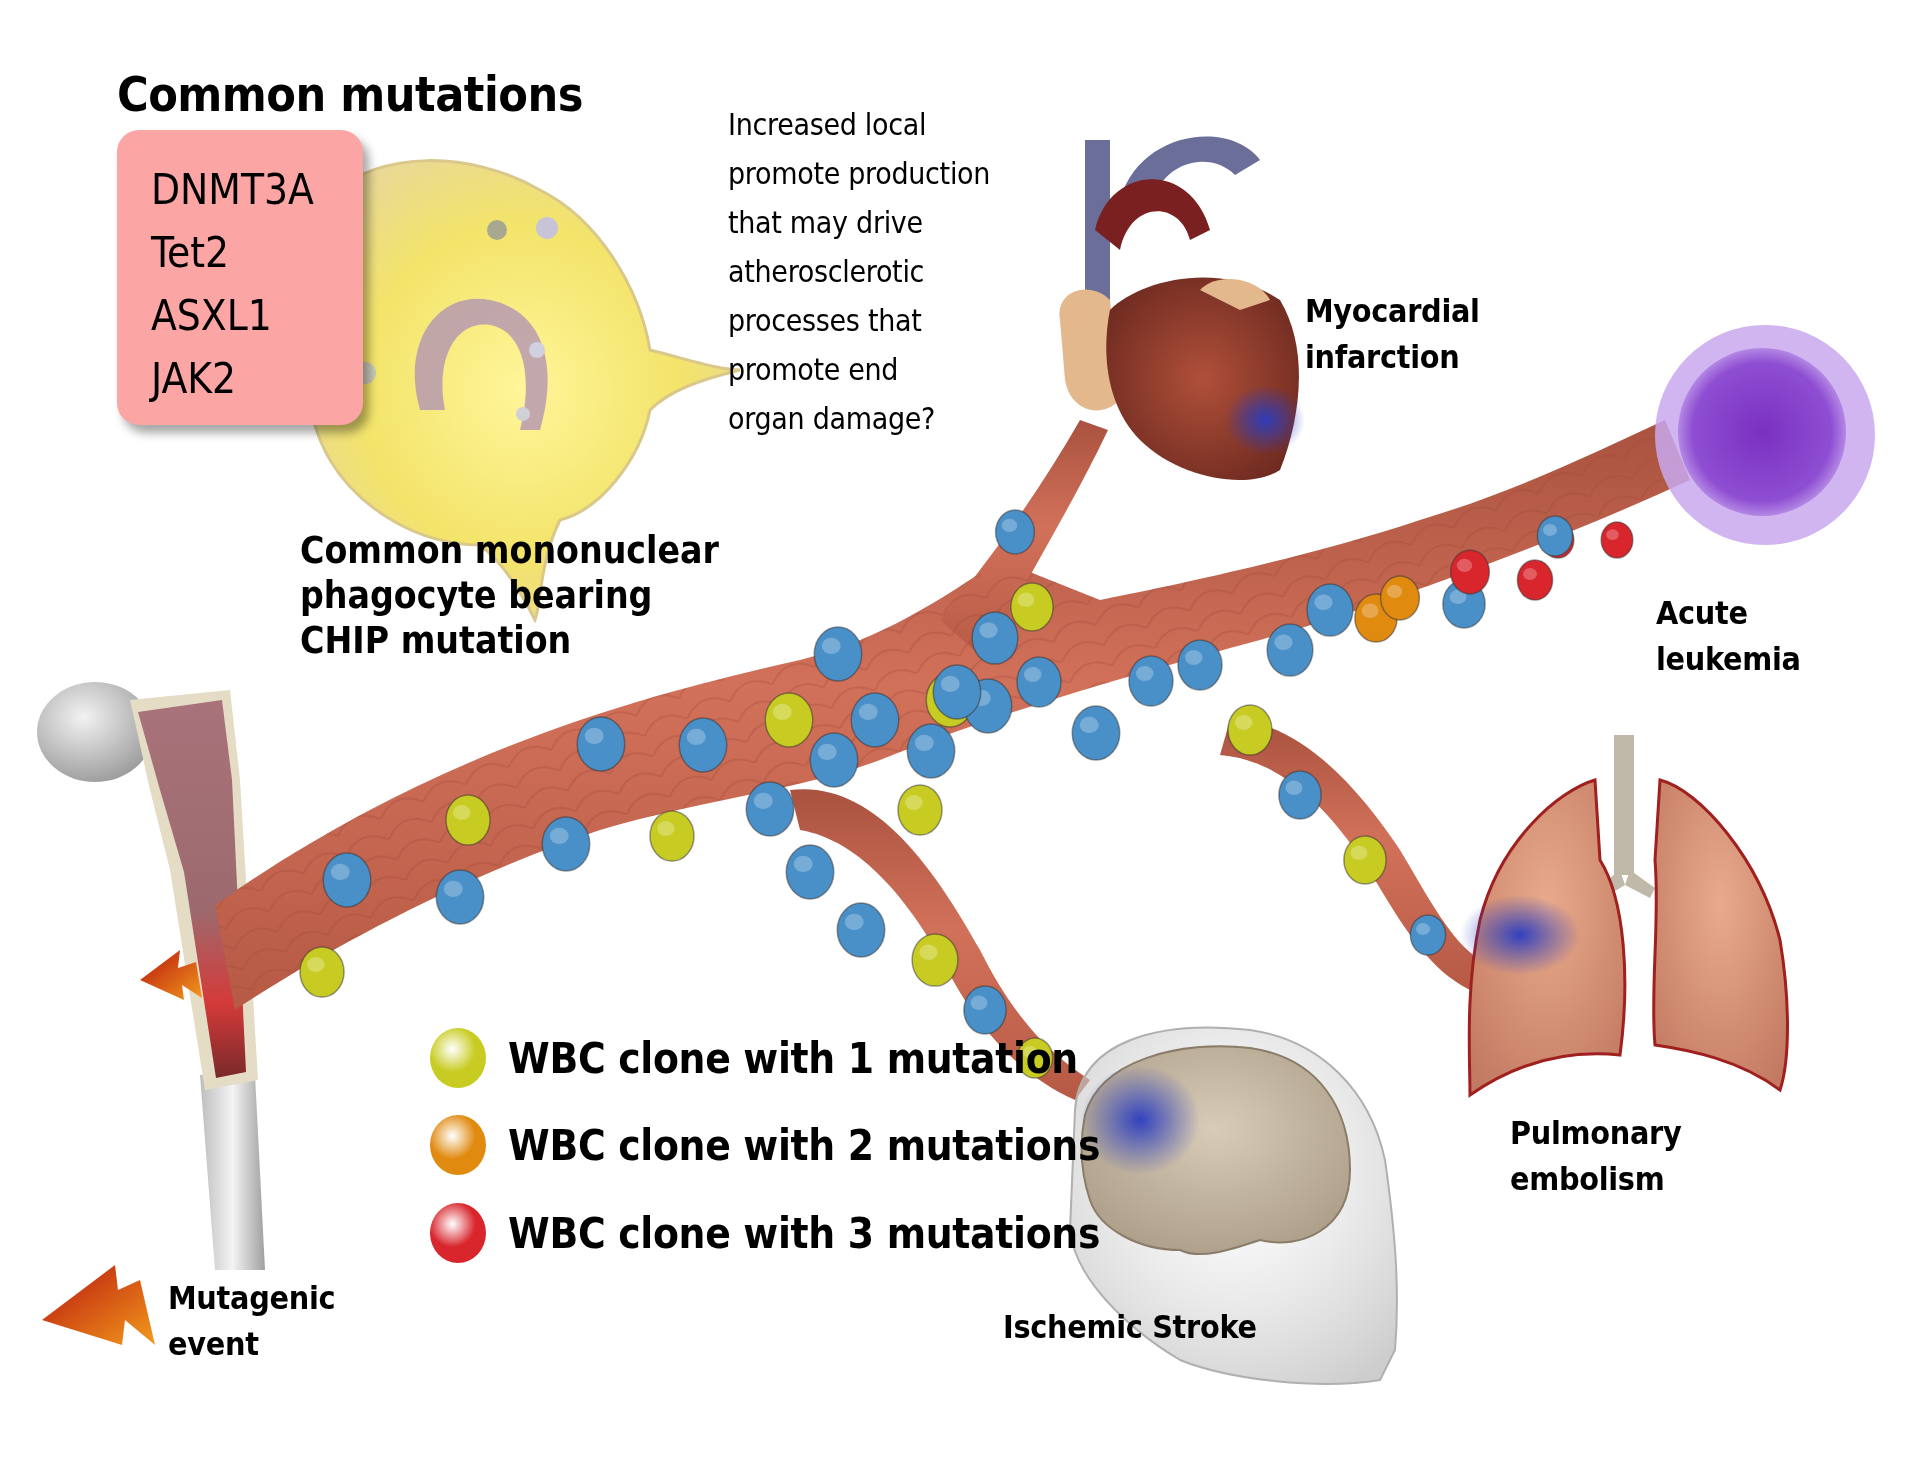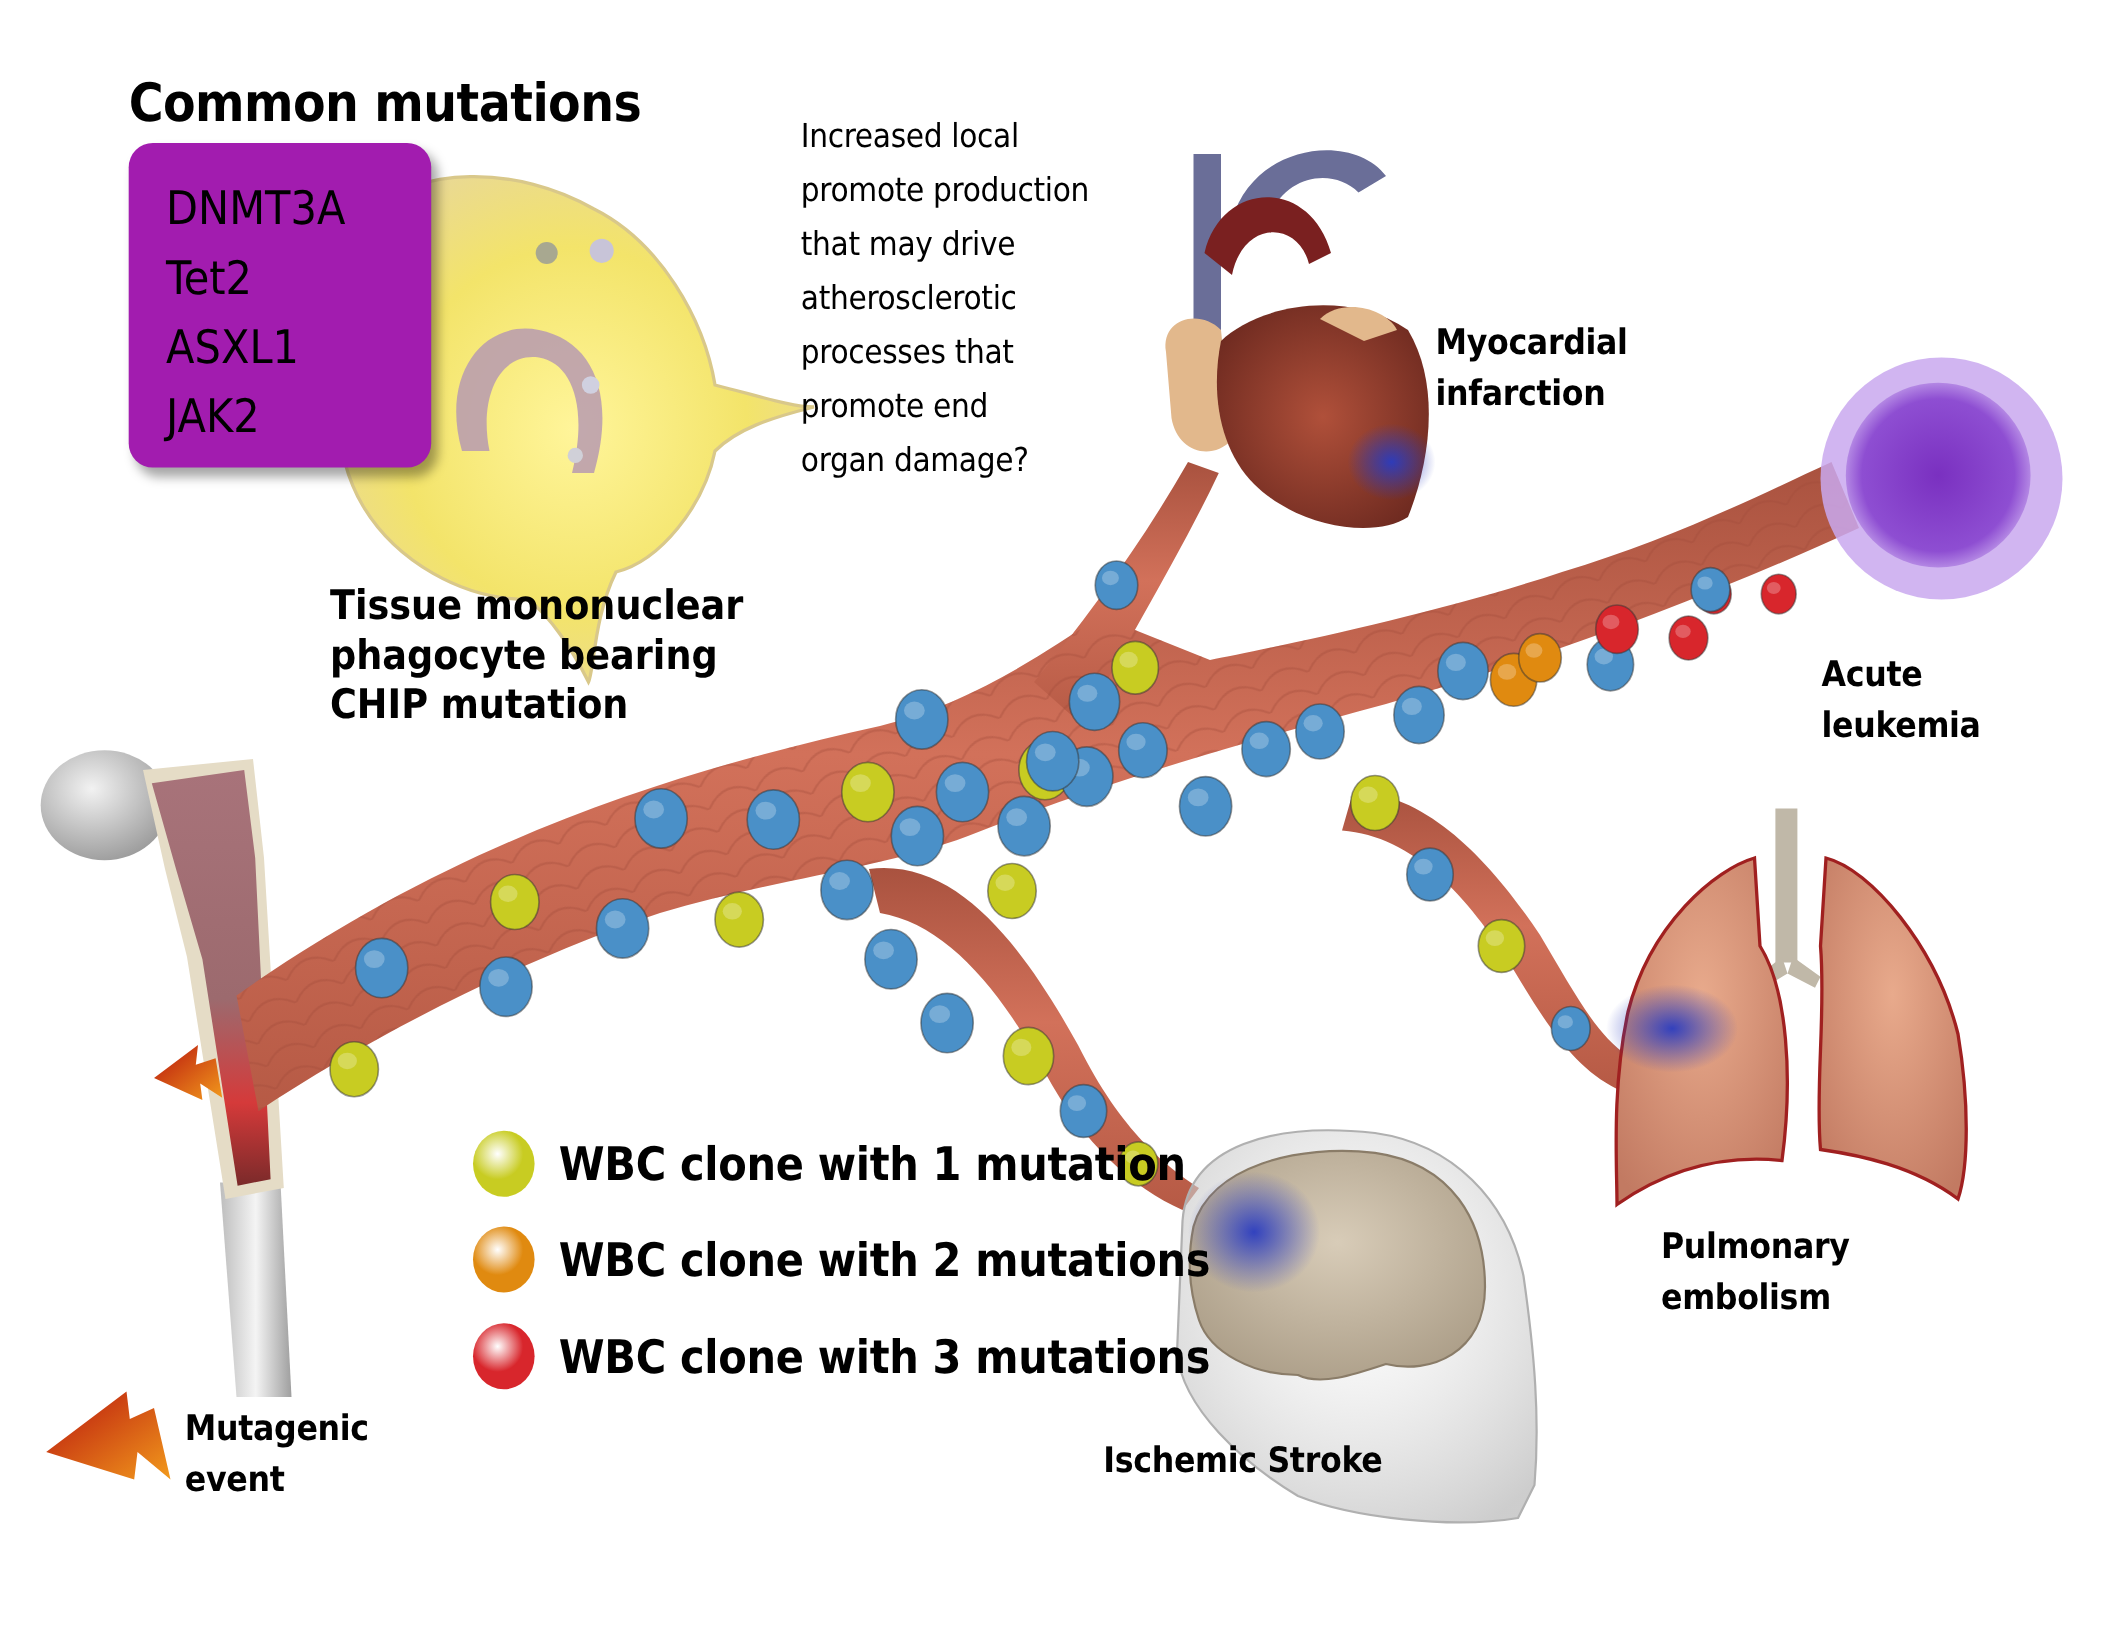--- a/index.html
+++ b/index.html
@@ -3,21 +3,21 @@
 <meta charset="utf-8">
 <style>
   html, body { margin: 0; padding: 0; background: #ffffff; }
   body { width: 1920px; height: 1483px; position: relative; overflow: hidden;
          font-family: "DejaVu Sans Condensed", "Liberation Sans", sans-serif; color: #000; }
   .abs { position: absolute; }
   .bold { font-weight: bold; }
   #canvas { position: absolute; left: 0; top: 0; }
 
   #title-common { left: 117px; top: 66px; font-size: 48px; font-weight: bold; letter-spacing: -0.5px; }
-  #mutation-box { left: 117px; top: 130px; width: 275px; height: 295px; background: #a21caf;
+  #mutation-box { left: 117px; top: 130px; width: 246px; height: 295px; background: #fca5a5;
                   border-radius: 22px; box-shadow: 6px 8px 10px rgba(0,0,0,0.35); }
   #mutation-list { list-style: none; margin: 0; padding: 28px 0 0 34px; font-size: 42px; line-height: 63px; }
 
   #cytokine-text { left: 728px; top: 100px; width: 360px; font-size: 30px; line-height: 49px; letter-spacing: -0.3px; }
 
   .organ-label { font-size: 32px; font-weight: bold; line-height: 46px; letter-spacing: -0.3px; }
   #label-mi { left: 1305px; top: 288px; }
   #label-leukemia { left: 1656px; top: 590px; }
   #label-pe { left: 1510px; top: 1110px; }
   #label-stroke { left: 1003px; top: 1304px; }
@@ -253,21 +253,21 @@
 <div class="abs" id="mutation-box">
   <ul id="mutation-list">
     <li>DNMT3A</li>
     <li>Tet2</li>
     <li>ASXL1</li>
     <li>JAK2</li>
   </ul>
 </div>
 
 <div class="abs bold" id="label-phagocyte">
-  <div>Tissue mononuclear</div>
+  <div>Common mononuclear</div>
   <div>phagocyte bearing</div>
   <div>CHIP mutation</div>
 </div>
 
 <div class="abs" id="cytokine-text">
   <div>Increased local</div>
   <div>promote production</div>
   <div>that may drive</div>
   <div>atherosclerotic</div>
   <div>processes that</div>

